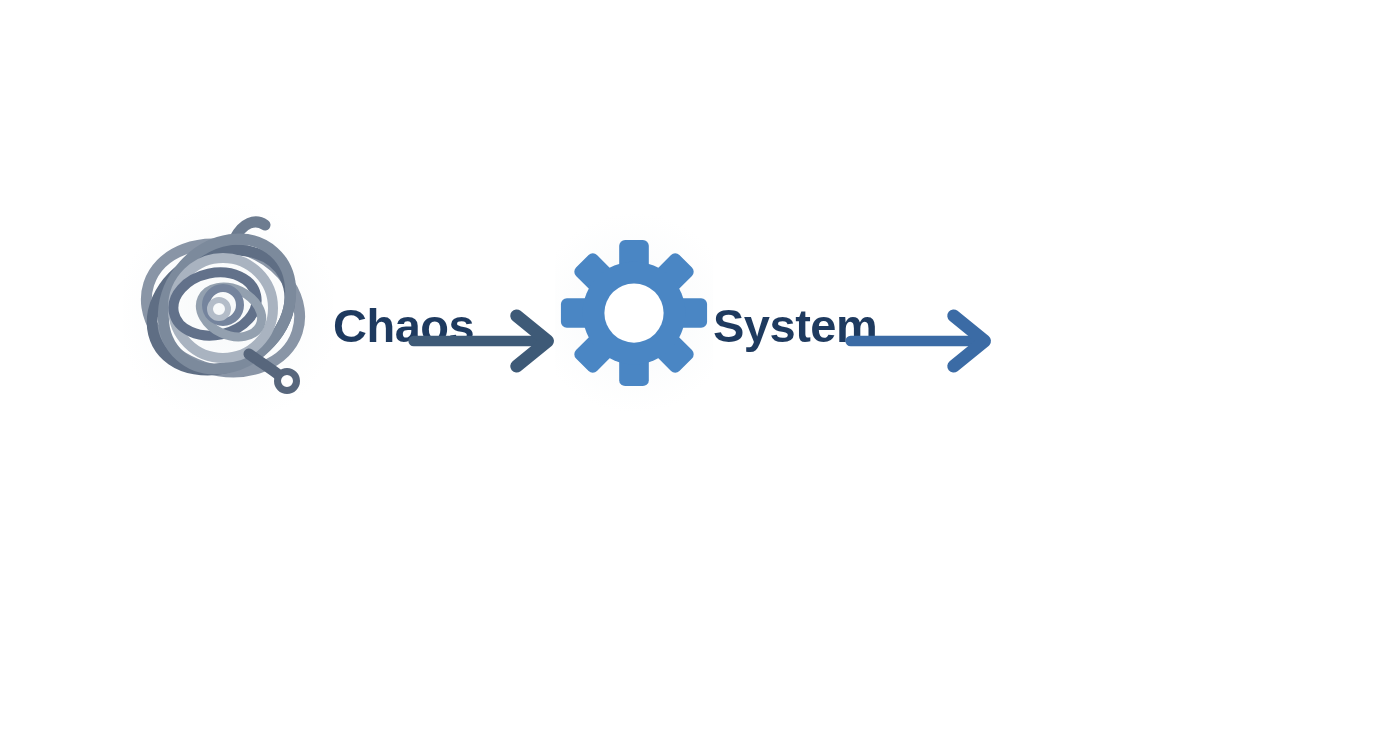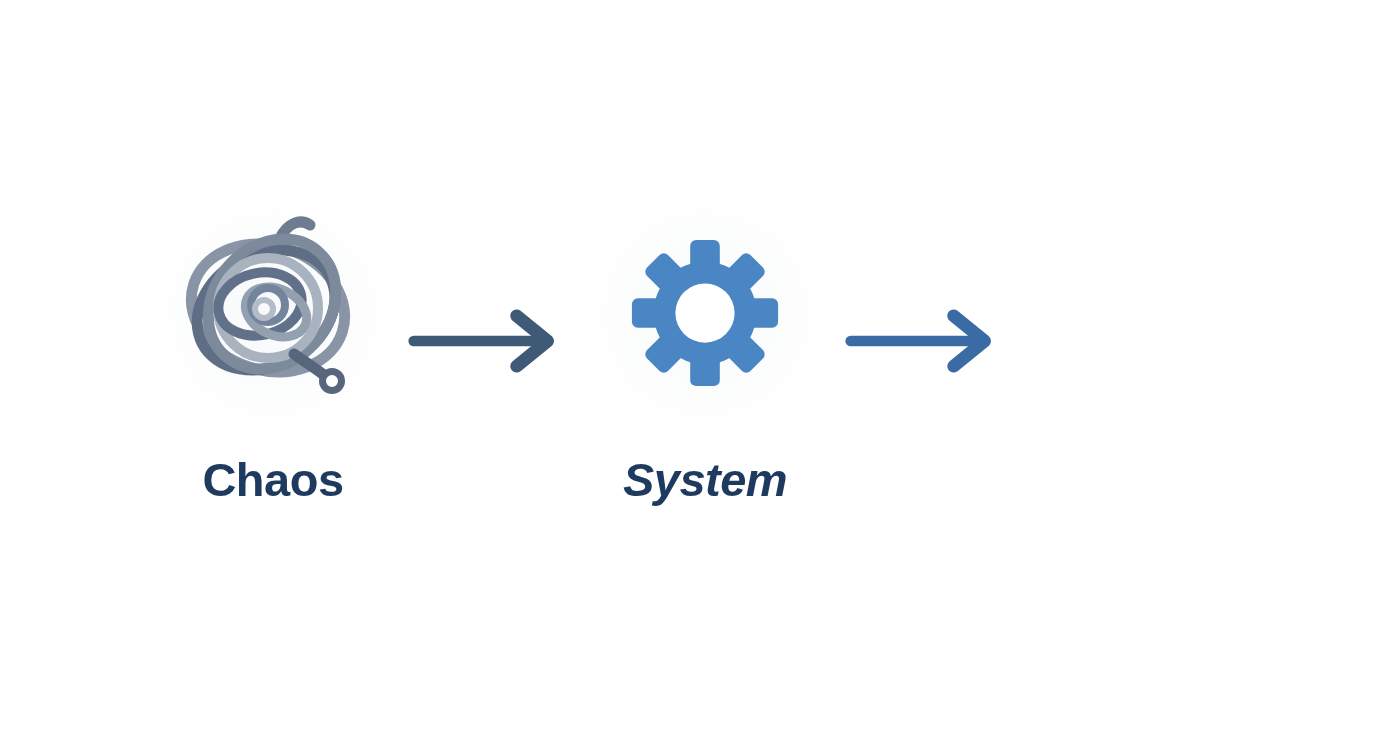--- a/index.html
+++ b/index.html
@@ -13,25 +13,25 @@
     width: 1392px;
     height: 752px;
     background: #ffffff;
     overflow: hidden;
   }
   .step {
     position: absolute;
     top: 198px;
     width: 300px;
     display: flex;
-    flex-direction: column;
+    flex-direction: row;
     align-items: center;
   }
   .step-chaos   { left: 123px; }
-  .step-system  { left: 555px; font-style: italic; }
+  .step-system  { left: 555px; }
   .step-clarity { left: 993px; }
   .icon-box {
     width: 260px;
     height: 230px;
     display: flex;
     align-items: center;
     justify-content: center;
     background: radial-gradient(circle at 50% 50%, #f7f9fa 0%, rgba(255,255,255,0) 72%);
   }
   .step-label {

